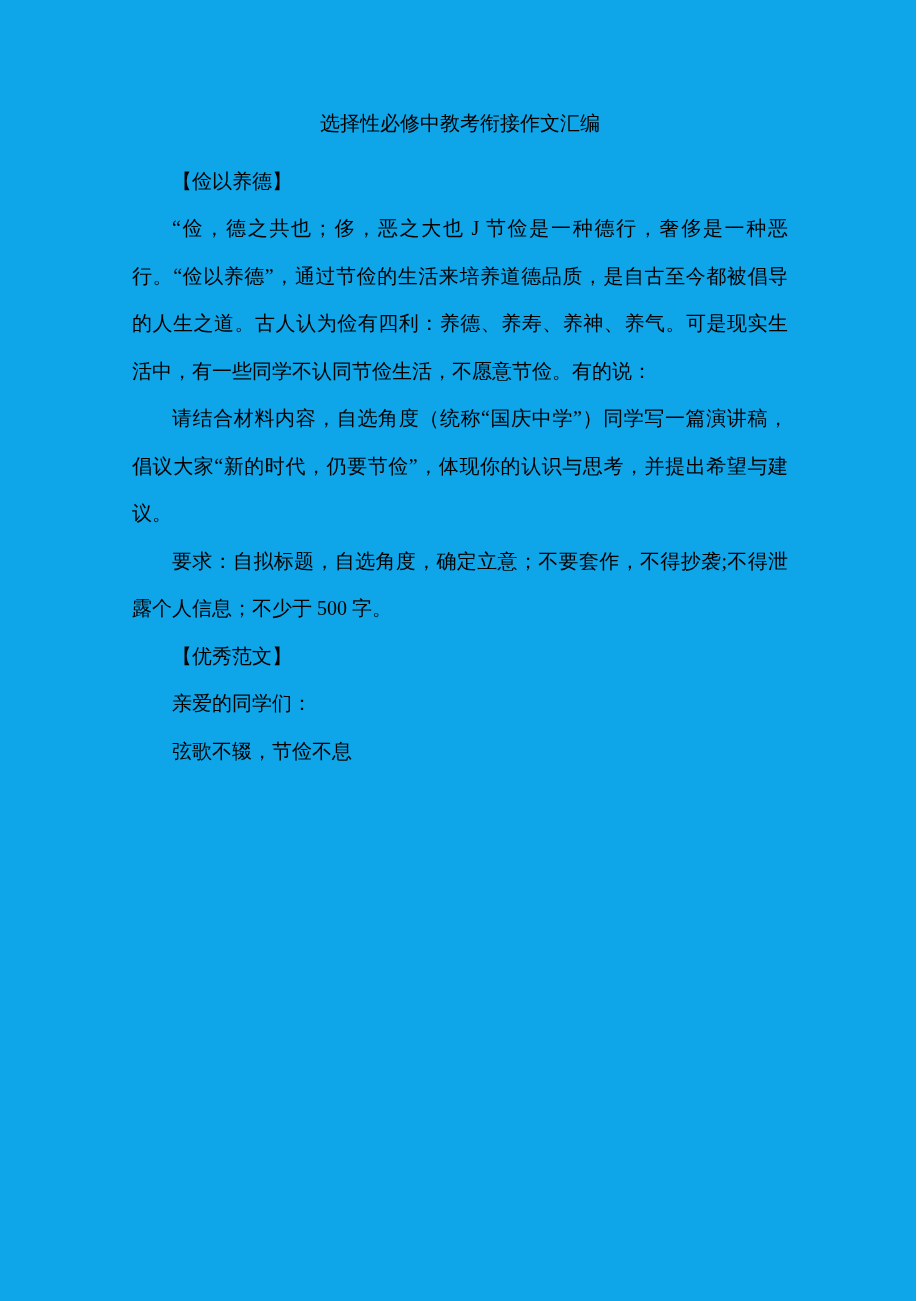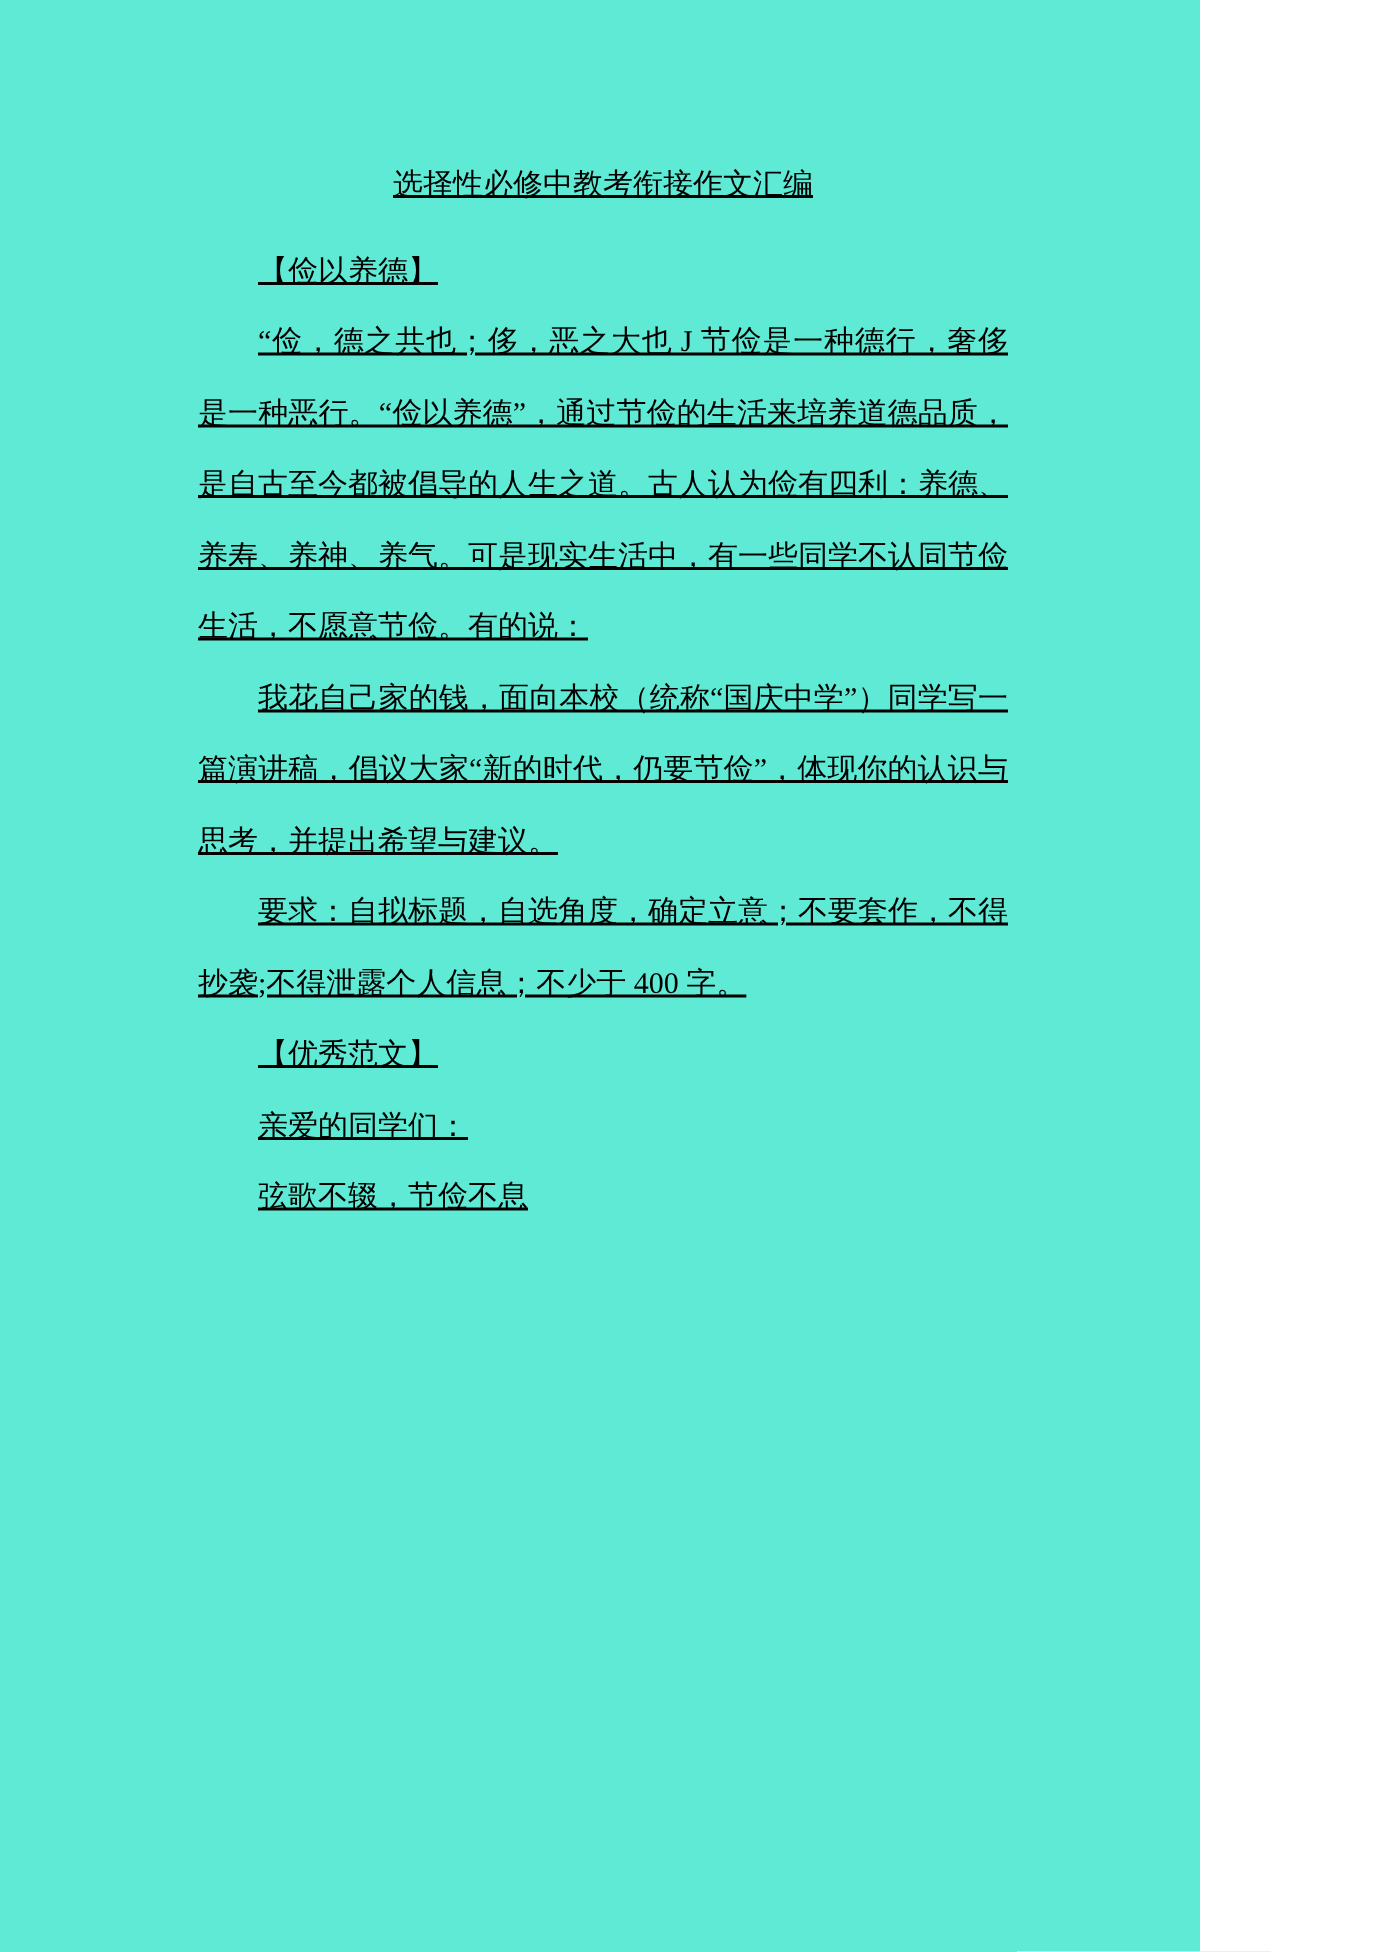--- a/index.html
+++ b/index.html
@@ -9,25 +9,24 @@
   }
   body {
     width: 920px;
     height: 1301px;
     overflow: hidden;
     font-family: "Liberation Serif", "DejaVu Serif", serif;
     color: #000000;
   }
   .page {
     box-sizing: border-box;
-    width: 800px;
+    width: 916px;
     height: 1301px;
     padding: 100px 128px 0 132px;
-    background: #5eead4;
-    text-decoration: underline;
+    background: #0ea5e9;
   }
   .page p {
     margin: 0;
     font-size: 20px;
     line-height: 47.5px;
     text-align: justify;
     text-justify: inter-ideograph;
     word-break: break-all;
   }
   .doc-title {
@@ -53,23 +52,23 @@
 
   <p class="doc-title"><span>选择性必修中教考衔接作文汇编</span></p>
 
 
   <p class="indent-2">【俭以养德】</p>
 
 
   <p class="indent-2">“俭，德之共也；侈，恶之大也 J 节俭是一种德行，奢侈是一种恶行。“俭以养德”，通过节俭的生活来培养道德品质，是自古至今都被倡导的人生之道。古人认为俭有四利：养德、养寿、养神、养气。可是现实生活中，有一些同学不认同节俭生活，不愿意节俭。有的说：</p>
 
 
-  <p class="indent-2">我花自己家的钱，面向本校（统称“国庆中学”）同学写一篇演讲稿，倡议大家“新的时代，仍要节俭”，体现你的认识与思考，并提出希望与建议。</p>
+  <p class="indent-2">请结合材料内容，自选角度（统称“国庆中学”）同学写一篇演讲稿，倡议大家“新的时代，仍要节俭”，体现你的认识与思考，并提出希望与建议。</p>
 
-  <p class="indent-2">要求：自拟标题，自选角度，确定立意；不要套作，不得抄袭;不得泄露个人信息；不少于 400 字。</p>
+  <p class="indent-2">要求：自拟标题，自选角度，确定立意；不要套作，不得抄袭;不得泄露个人信息；不少于 500 字。</p>
 
   <p class="indent-2">【优秀范文】</p>
 
   <p class="indent-2">亲爱的同学们：</p>
 
   <p class="indent-2">弦歌不辍，节俭不息</p>
 
 </div>
 
 </body></html>

